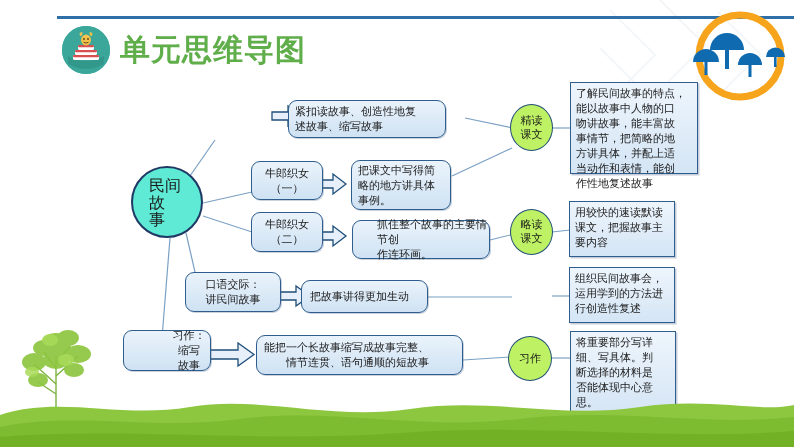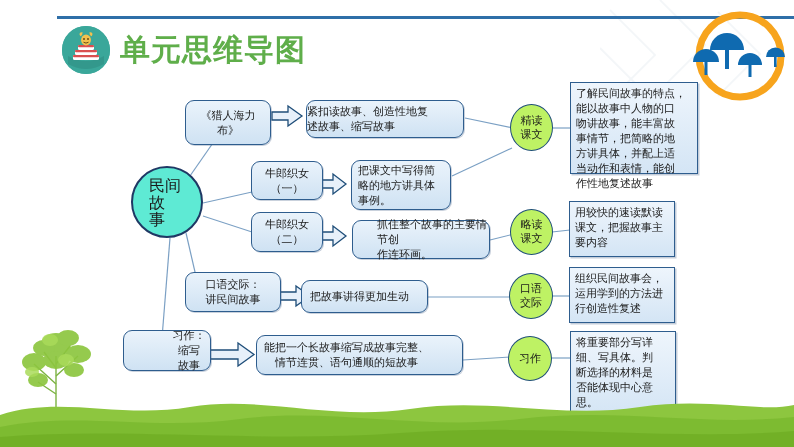--- a/index.html
+++ b/index.html
@@ -155,48 +155,44 @@
 
       <path d="M280 292 h16 v-6 l14 10 l-14 10 v-6 h-16 z"></path>
 
       <path d="M210 350 h28 v-7 l16 11.5 l-16 11.5 v-7 h-28 z"></path>
     </g>
   </svg>
 
   <div class="node big-circle" style="left:131px;top:166px;width:72px;height:72px;">民间故
 事</div>
 
-  <div class="node rr" style="left:185px;top:100px;width:86px;height:45px;">《猎人海力
-布》</div>
   <div class="node rr" style="left:251px;top:161px;width:72px;height:39px;">牛郎织女
 （一）</div>
   <div class="node rr" style="left:251px;top:212px;width:72px;height:40px;">牛郎织女
 （二）</div>
   <div class="node rr" style="left:185px;top:272px;width:96px;height:40px;">口语交际：
 讲民间故事</div>
   <div class="node rr" style="left:123px;top:330px;width:88px;height:41px;padding-left:44px;">习作：缩写
 故事</div>
 
-  <div class="node rr" style="left:306px;top:100px;width:158px;height:38px;justify-content:flex-start;text-align:left;">紧扣读故事、创造性地复
+  <div class="node rr" style="left:288px;top:100px;width:158px;height:38px;justify-content:flex-start;padding-left:6px;text-align:left;">紧扣读故事、创造性地复
 述故事、缩写故事</div>
   <div class="node rr" style="left:351px;top:160px;width:100px;height:50px;justify-content:flex-start;padding-left:6px;text-align:left;">把课文中写得简
 略的地方讲具体
 事例。</div>
   <div class="node rr" style="left:352px;top:220px;width:138px;height:39px;justify-content:flex-start;padding-left:24px;text-align:left;">抓住整个故事的主要情节创
 作连环画。</div>
   <div class="node rr" style="left:301px;top:280px;width:127px;height:33px;justify-content:flex-start;padding-left:8px;text-align:left;">把故事讲得更加生动</div>
-  <div class="node rr" style="left:256px;top:335px;width:207px;height:40px;justify-content:flex-start;padding-left:7px;text-align:center;">能把一个长故事缩写成故事完整、
+  <div class="node rr" style="left:256px;top:335px;width:207px;height:40px;justify-content:flex-start;padding-left:7px;text-align:right;">能把一个长故事缩写成故事完整、
 情节连贯、语句通顺的短故事</div>
 
   <div class="node el" style="left:510px;top:104px;width:43px;height:47px;">精读
 课文</div>
   <div class="node el" style="left:510px;top:209px;width:43px;height:46px;">略读
 课文</div>
-  <div class="node el" style="left:509px;top:273px;width:44px;height:46px;">口语
-交际</div>
   <div class="node sq" style="left:570px;top:82px;width:128px;height:92px;align-items:flex-start;">了解民间故事的特点，
 能以故事中人物的口
 吻讲故事，能丰富故
 事情节，把简略的地
 方讲具体，并配上适
 当动作和表情，能创
 作性地复述故事</div>
 
   <div class="node el" style="left:508px;top:336px;width:44px;height:45px;">习作</div>
   <div class="node sq" style="left:569px;top:201px;width:106px;height:56px;align-items:flex-start;">用较快的速读默读

